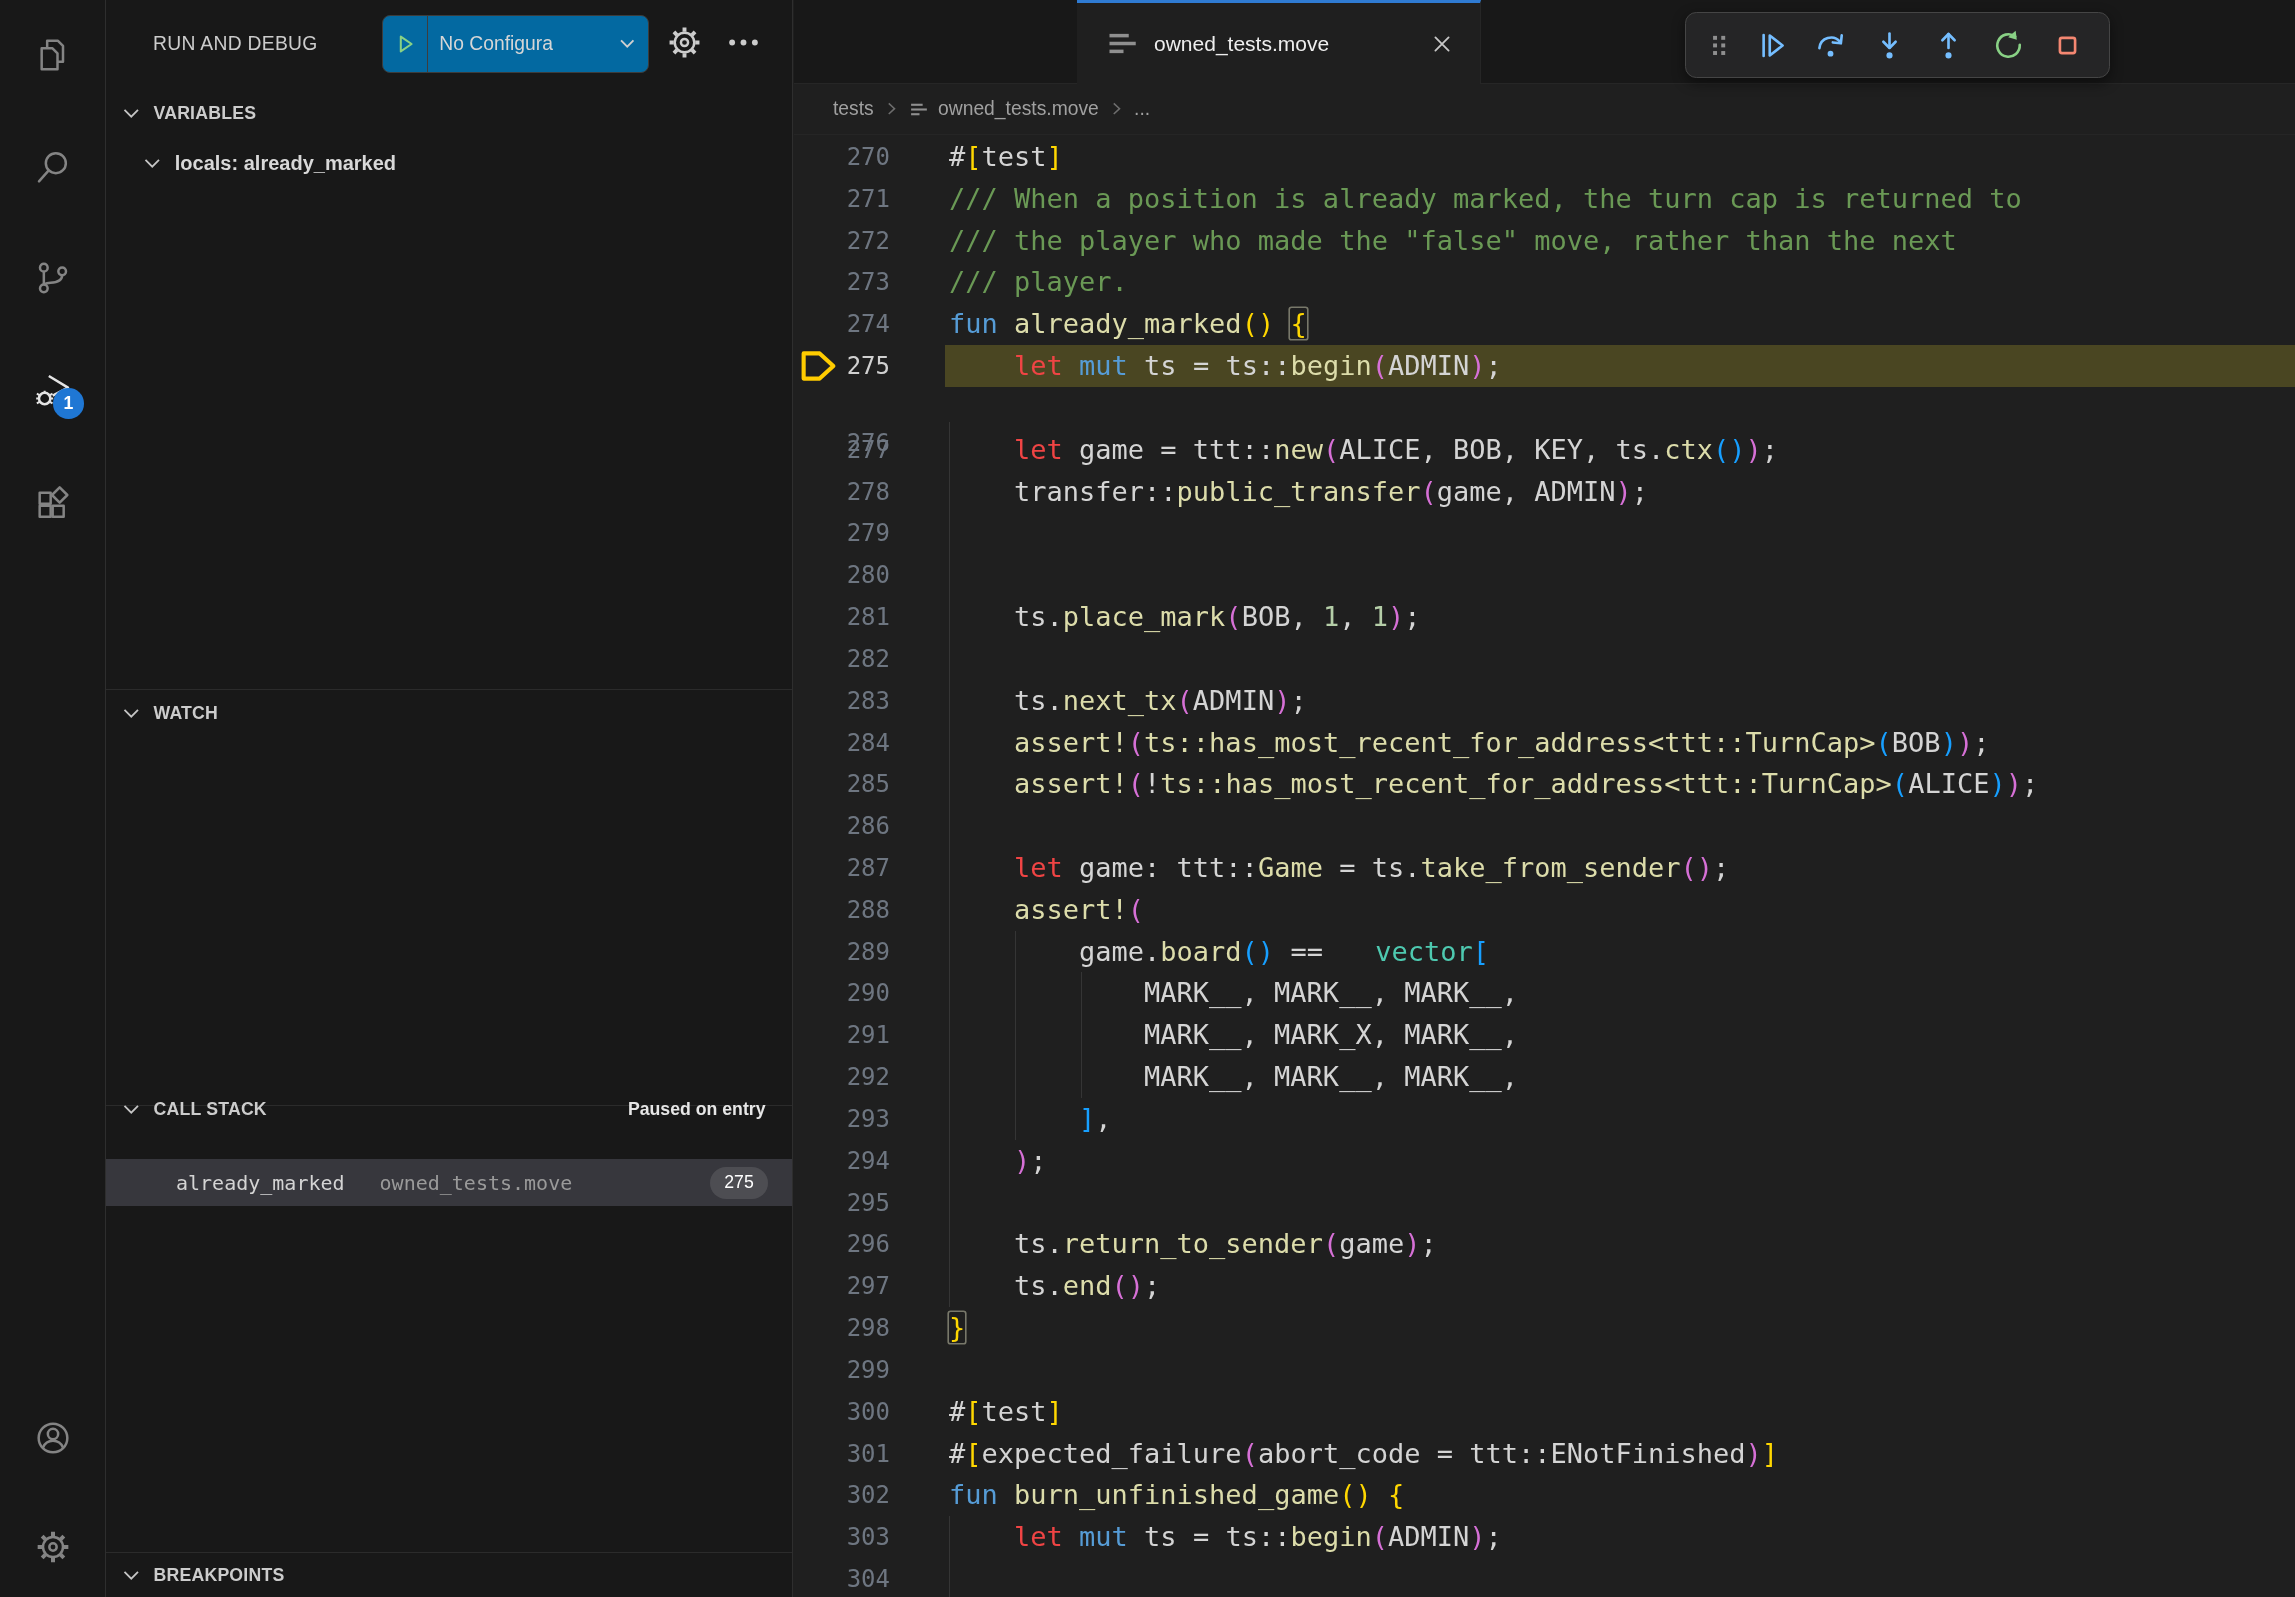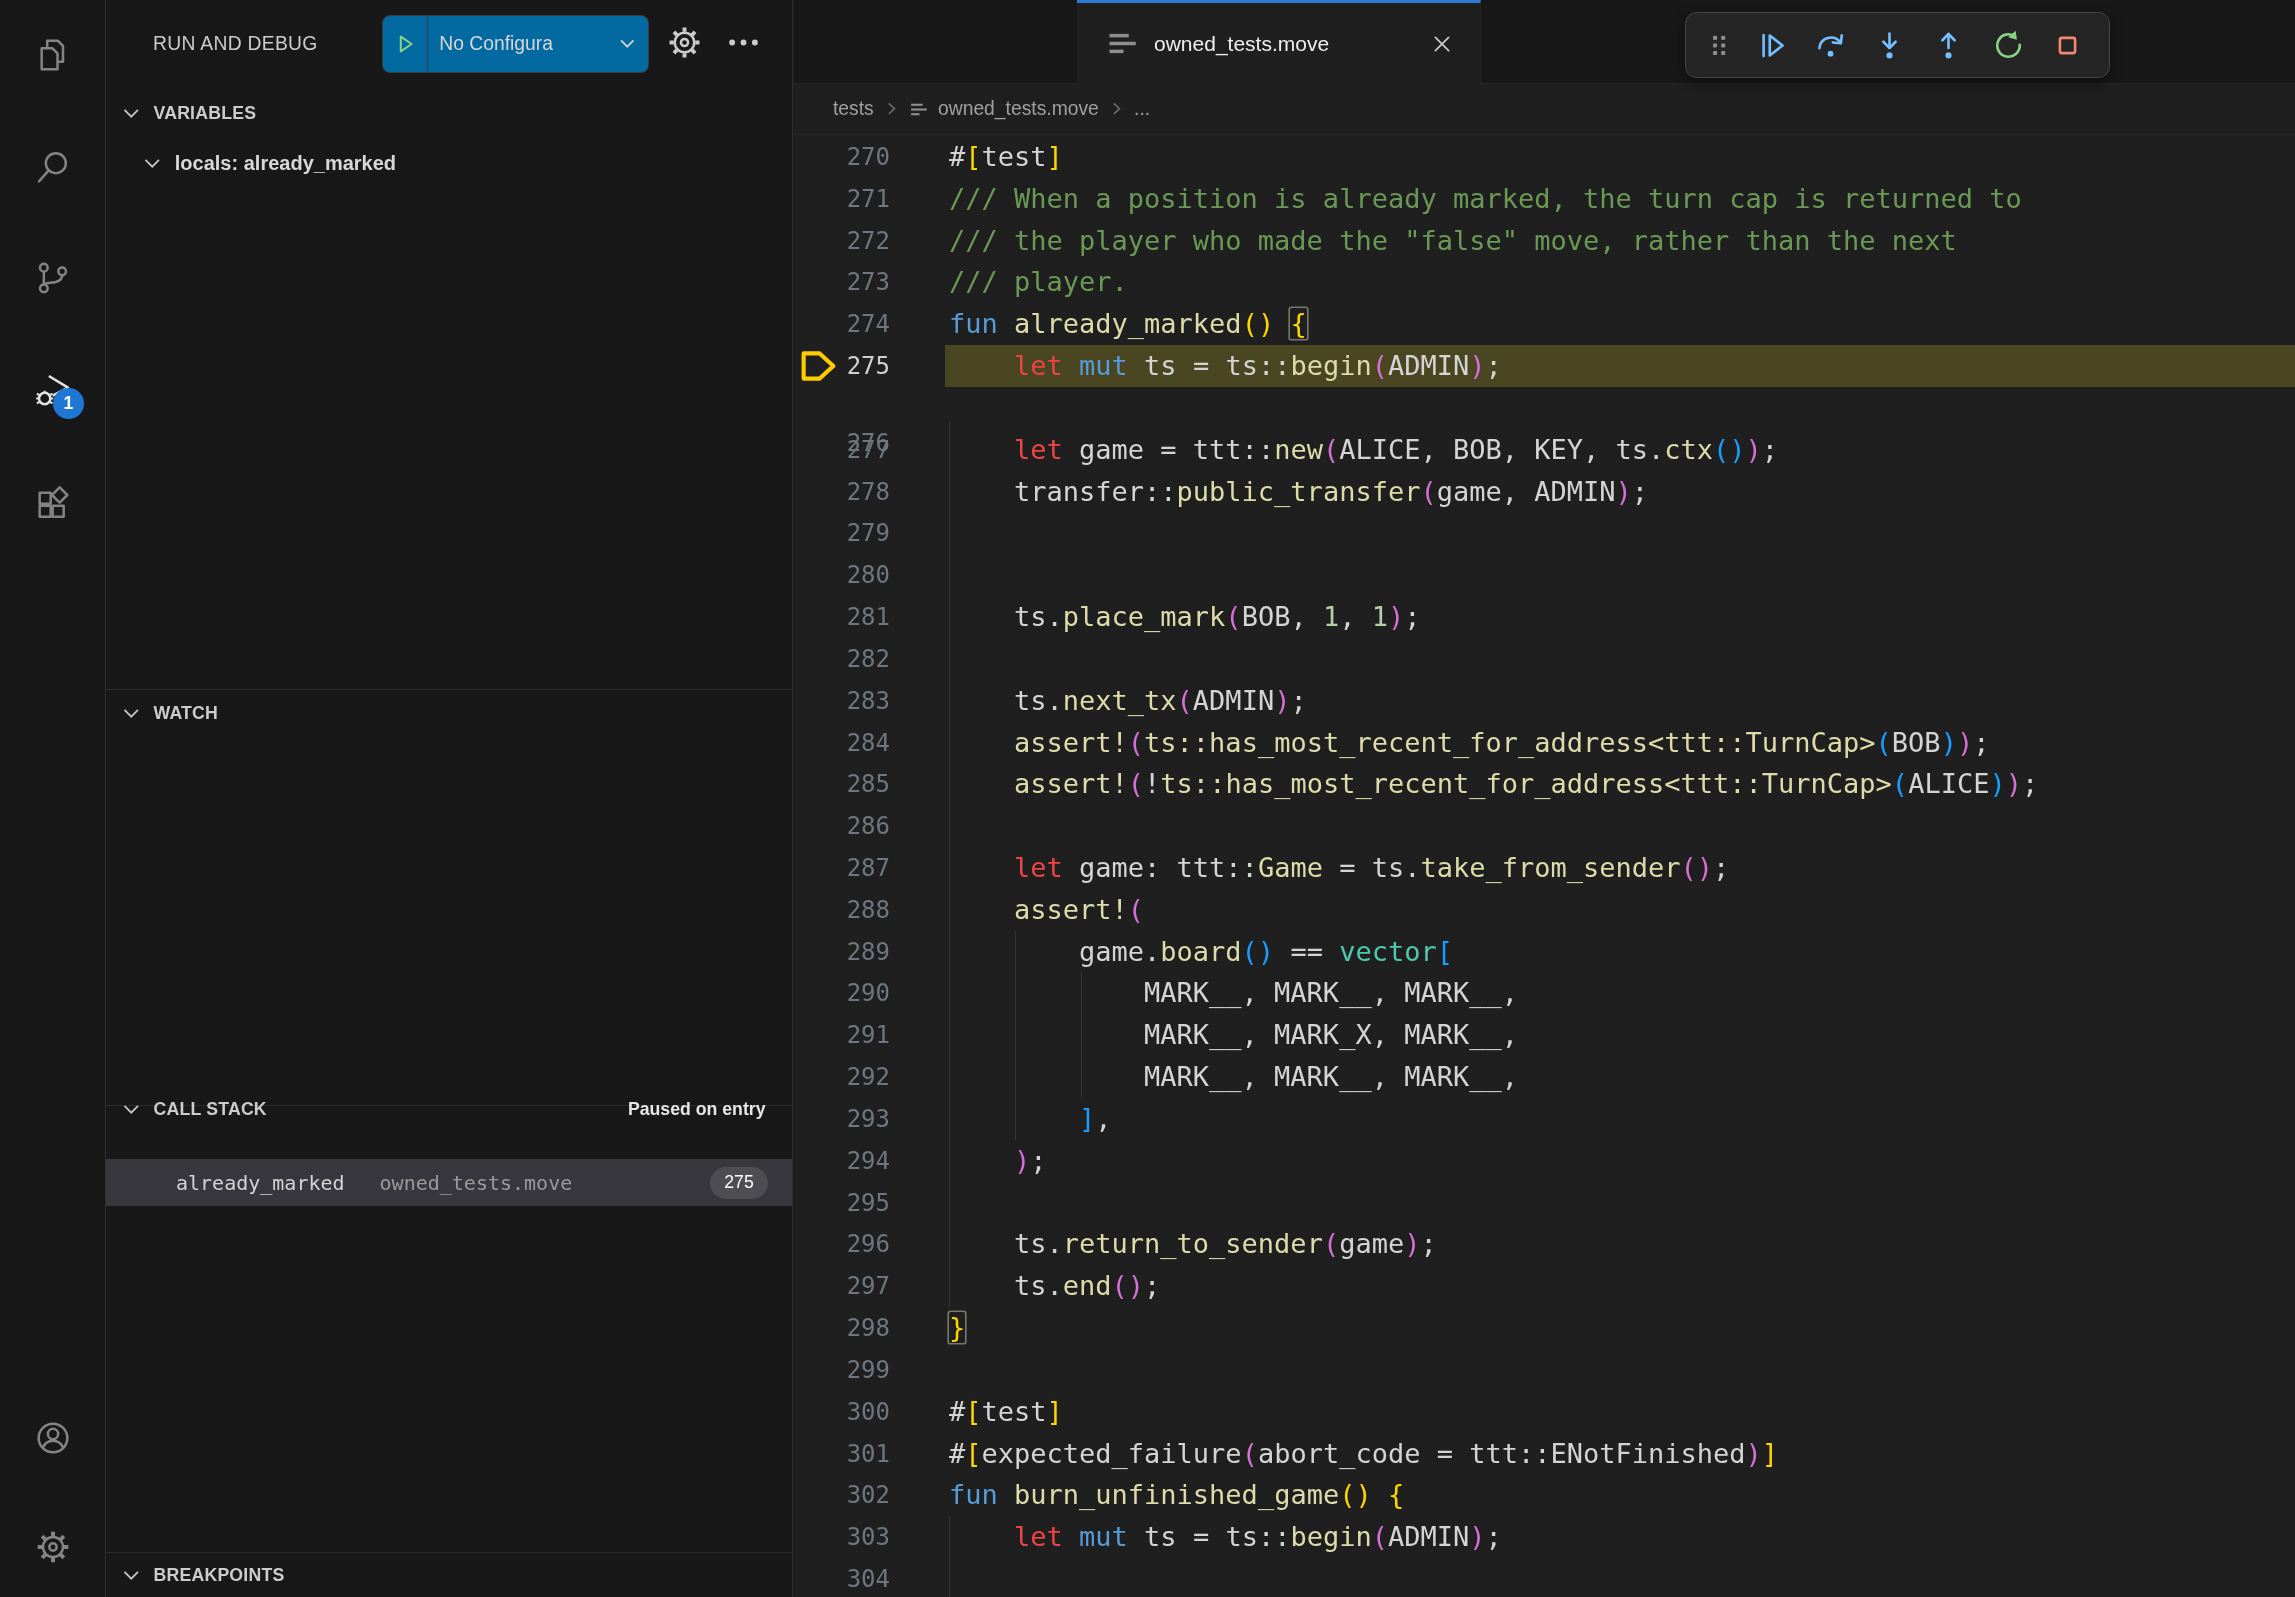--- a/index.html
+++ b/index.html
@@ -107,21 +107,21 @@
   .ct { position:absolute; left:155px; top:0; height:42px; line-height:42px; font-size:27px;
     white-space:pre; cursor:text; }
   .dbg-arrow { position:absolute; left:6.4px; top:4.8px; width:37px; height:32px; }
 
   .tk-w  { color:#d4d4d4; }
   .tk-cm { color:#6a9955; }
   .tk-kb { color:#569cd6; }
   .tk-kp { color:#ef4444;text-align:right; }
   .tk-fn { color:#dcdcaa; }
   .tk-num{ color:#b5cea8; }
-  .tk-ty { color:#4ec9b0; }
+  .tk-ty { color:#4ec9b0;margin-left:36px; }
   .tk-b1 { color:#ffd700; }
   .tk-b2 { color:#d670d6; }
   .tk-b3 { color:#179fff; }
   .bm { box-shadow:0 0 0 1.6px #78786a; border-radius:1.6px; }
 </style>
 </head>
 <body>
 
 <div id="app">
 

